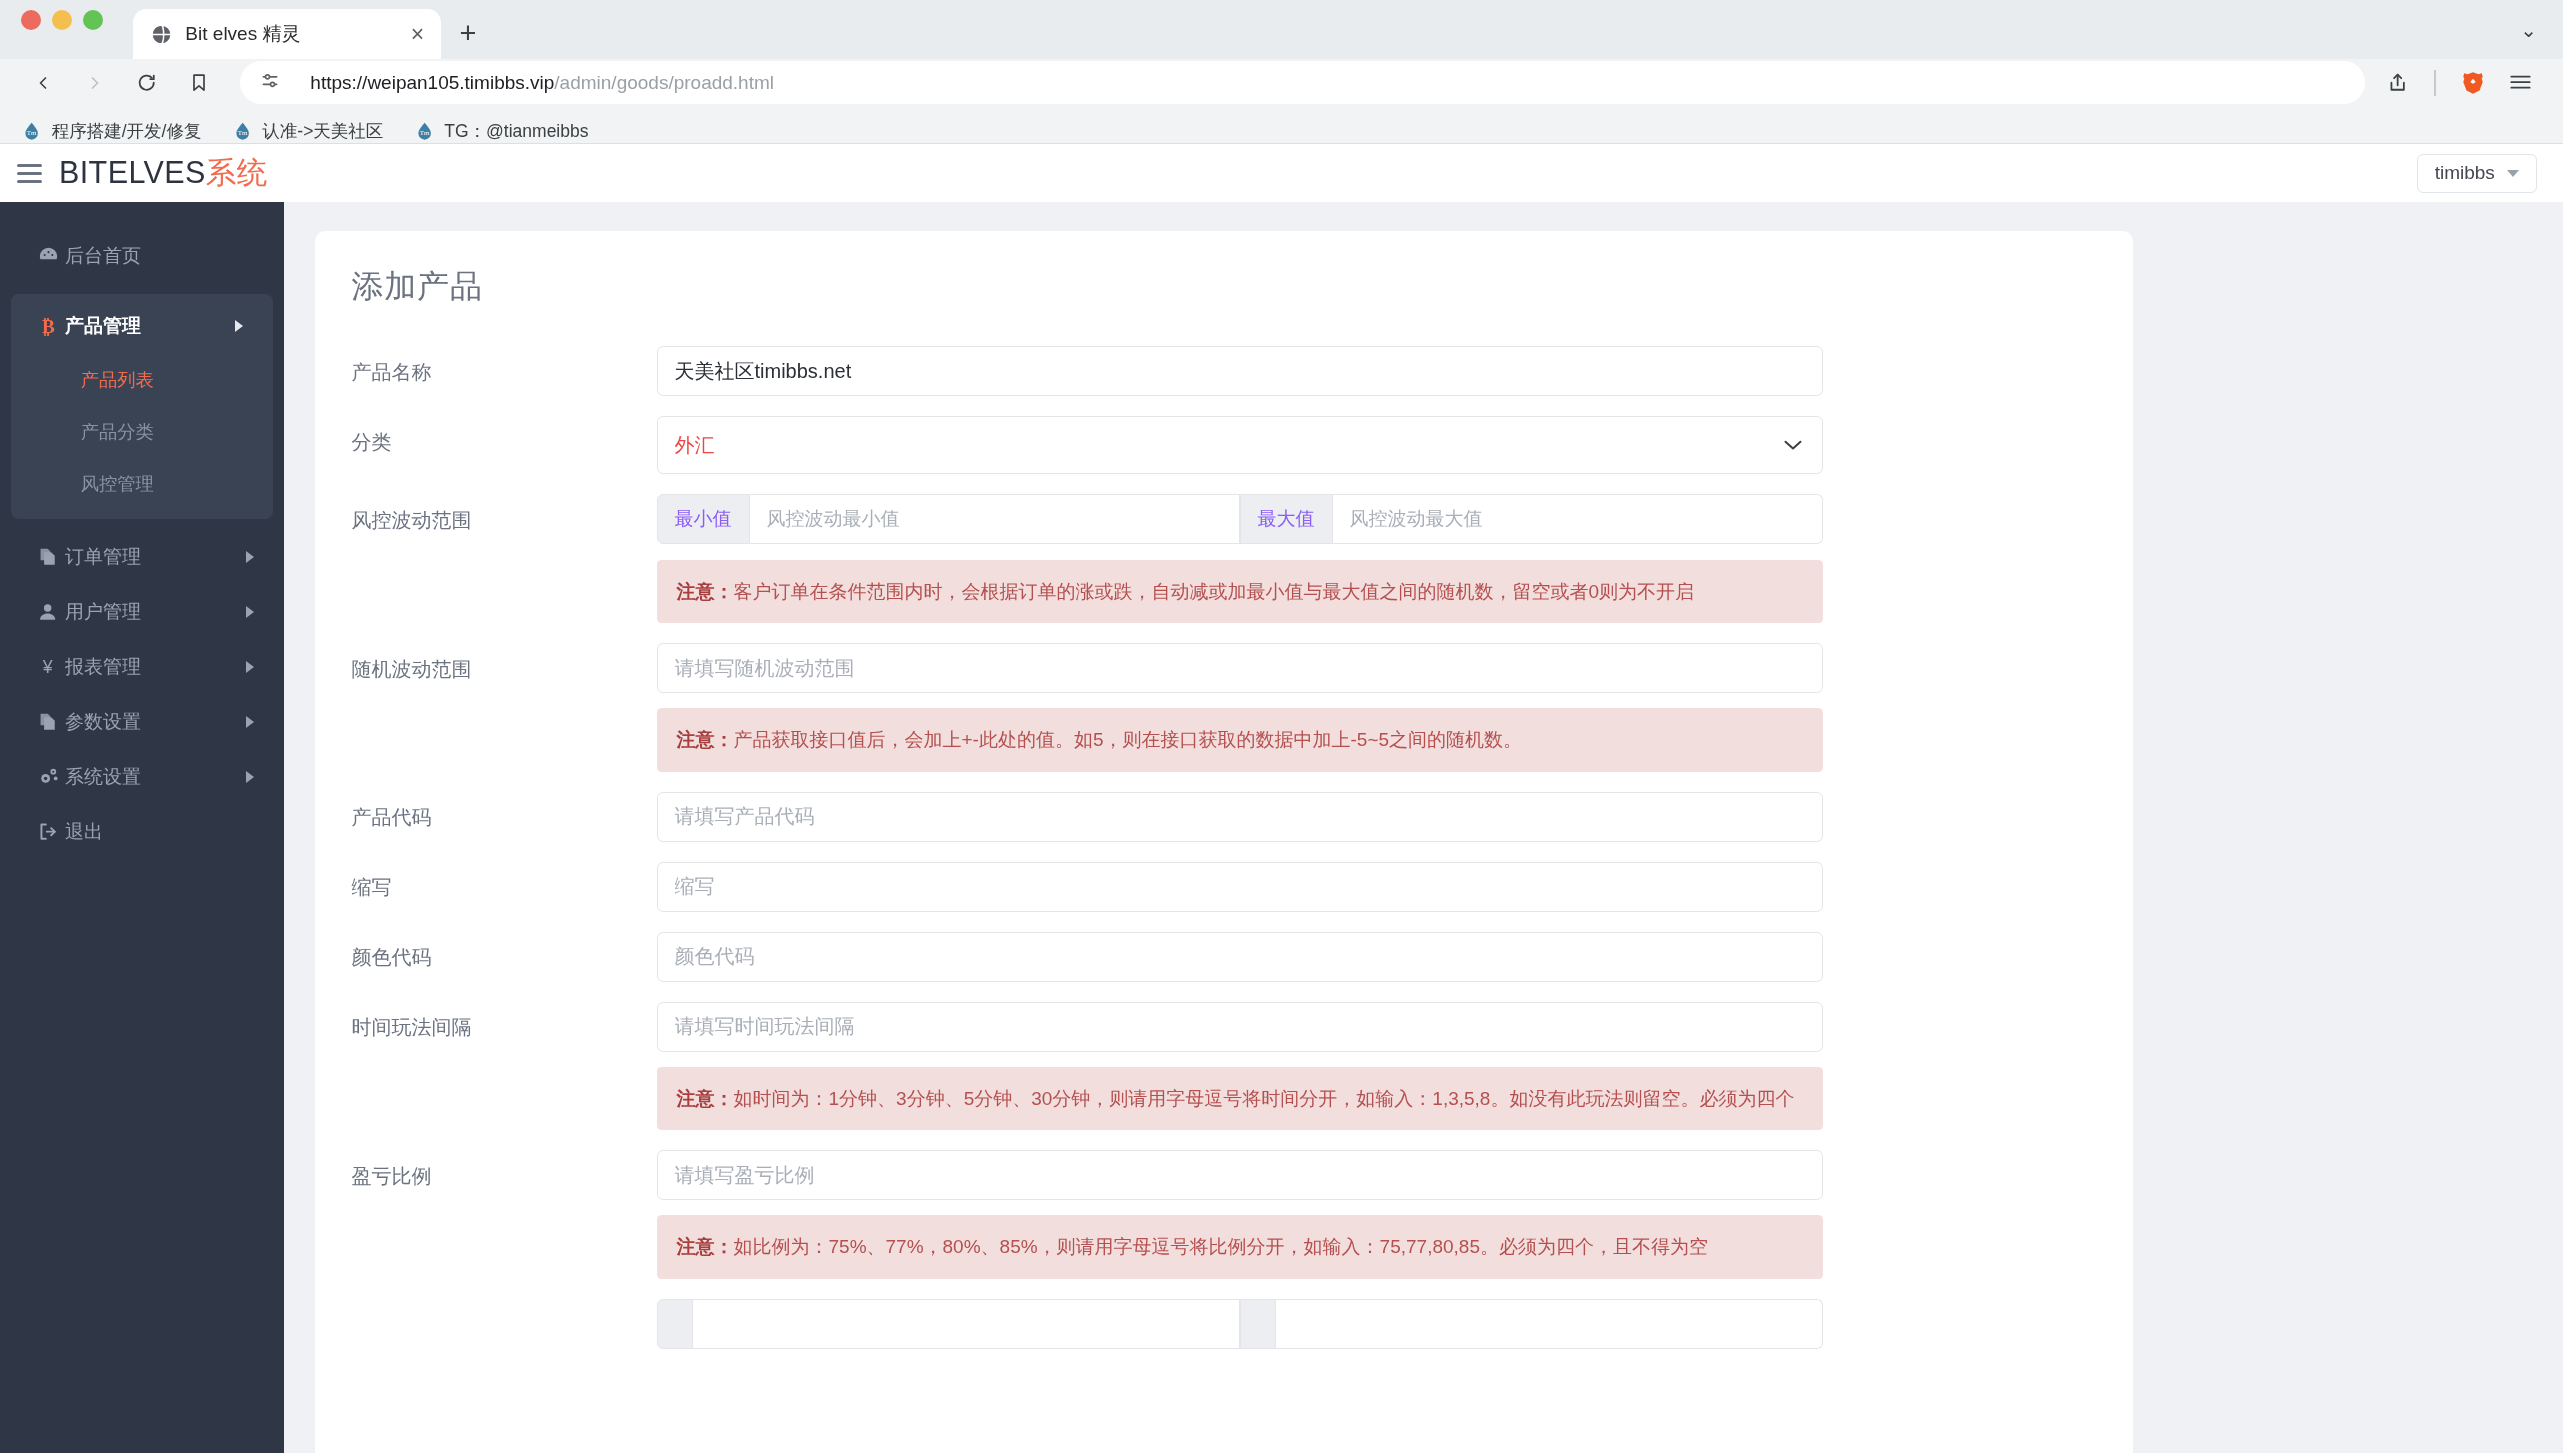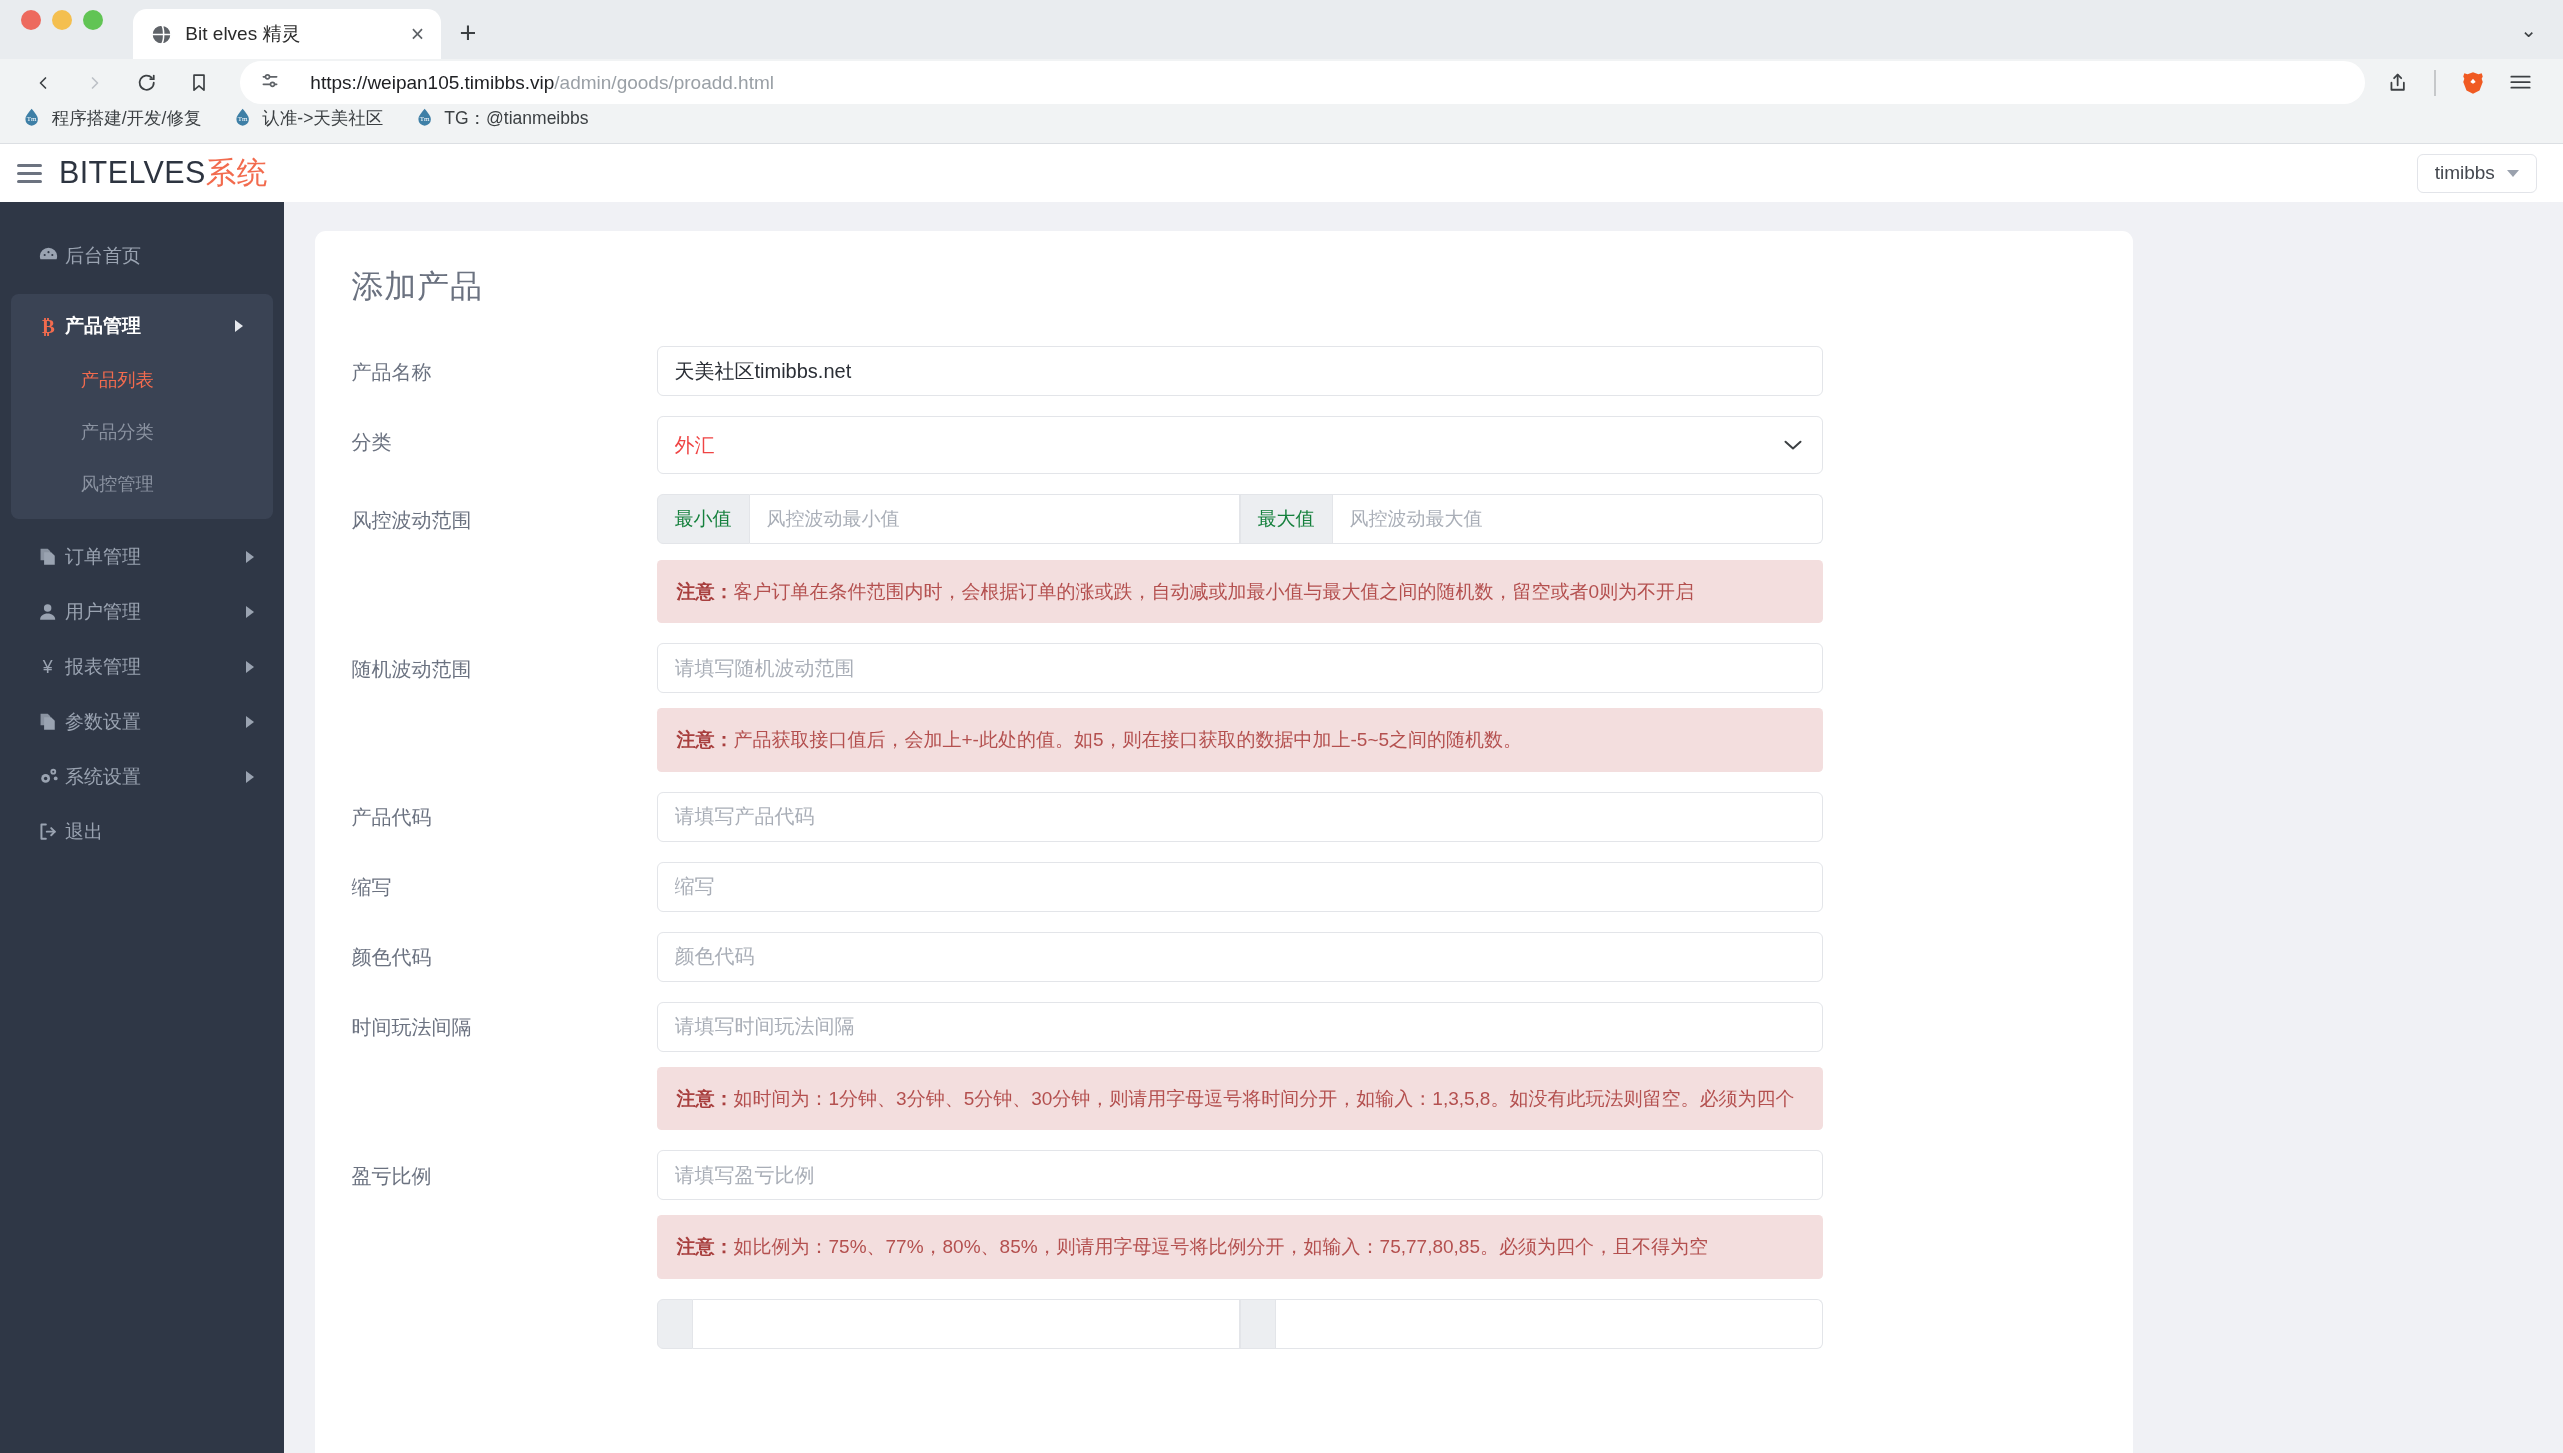--- a/index.html
+++ b/index.html
@@ -57,21 +57,21 @@
     display:flex; align-items:center; padding: 0 20px; gap: 30px;
     margin: 0 10.7px;
   }
   .omnibox-text { font-size: 19px; color: #202124; white-space: nowrap; }
   .omnibox-text .dim { color: #9aa0a6; }
   .tool-right { display:flex; align-items:center; gap: 4.6px; }
   .tool-icon { width: 43px; height:43px; display:flex; align-items:center; justify-content:center; cursor:pointer; }
   .tool-div { width:1.5px; height:26px; background:#c6c8ca; margin: 0 10.7px; }
 
   .bookmarks {
-    height: 47px; background:#f1f3f4; display:flex; align-items:flex-start;
+    height: 47px; background:#f1f3f4; display:flex; align-items:flex-end;
     padding: 0 21.3px; gap: 0; border-bottom: 0.8px solid #dcdfe3;
   }
   .bm { display:flex; align-items:center; gap: 9.1px; margin-right: 30.5px; cursor:pointer; }
   .bm-ico { width: 21.3px; height: 21.3px; flex:0 0 auto; }
   .bm-label { font-size: 17.5px; color: #3c4043; white-space: nowrap; }
 
   
   .page { flex: 1 1 auto; display:flex; flex-direction:column; background:#f0f1f5; overflow:hidden; }
 
   .app-header {
@@ -138,21 +138,21 @@
     font-family: "Liberation Sans", "DejaVu Sans", sans-serif;
   }
   .select-caret {
     position:absolute; right: 20px; top: 50%; transform: translateY(-50%);
     pointer-events: none; color:#3c4043; font-size: 18.3px;
   }
 
   .input-group { display:flex; width: 100%; }
   .ig-half { display:flex; flex: 1 1 50%; }
   .ig-addon {
-    background:#eceef1; border:0.8px solid #e3e5e9; font-size: 19px; color:#15803d;
+    background:#eceef1; border:0.8px solid #e3e5e9; font-size: 19px; color:#8b5cf6;
     display:flex; align-items:center; padding: 0 17px; white-space:nowrap;
   }
   .ig-input {
     flex:1 1 auto; height: 50px; border:0.8px solid #e3e5e9; border-left:none;
     background:#fff; font-size: 19px; color:#2b2f36; padding: 0 17px;
     font-family: "Liberation Sans", "DejaVu Sans", sans-serif;
   }
   .ig-input::placeholder { color:#a9aeb7; }
   .ig-half:first-child .ig-addon { border-radius: 6.1px 0 0 6.1px; }
   .ig-half:last-child .ig-input { border-radius: 0 6.1px 6.1px 0; }

